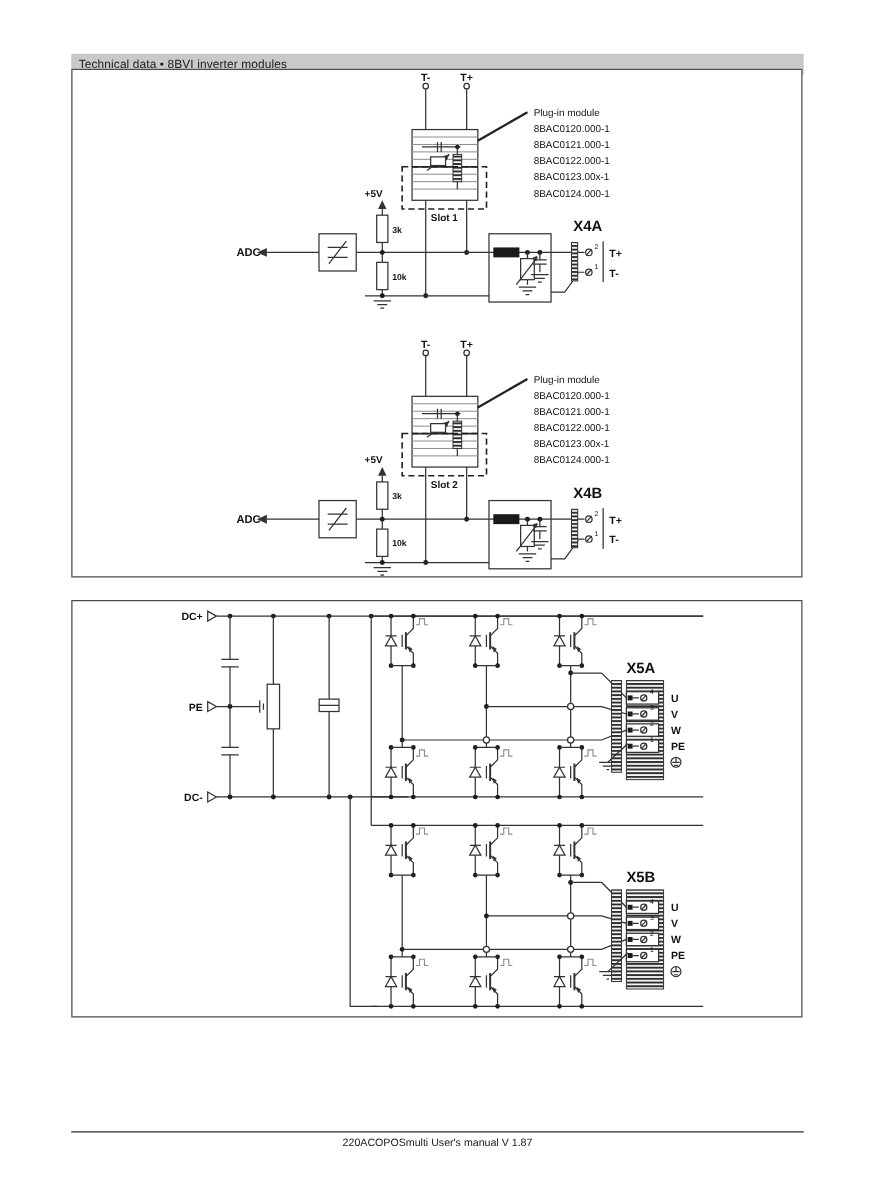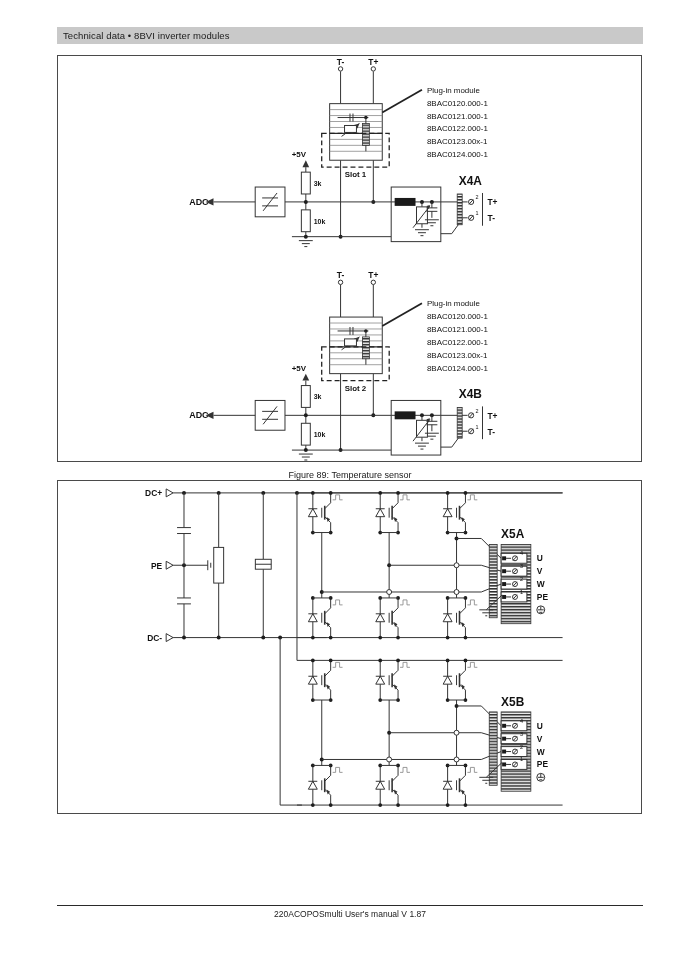--- a/index.html
+++ b/index.html
@@ -1,18 +1,18 @@
 <!DOCTYPE html>
 <html><head>
 <meta charset="utf-8">
 <style>
   html,body{margin:0;padding:0;background:#fff;}
   .page{position:relative;width:700px;height:960px;background:#ffffff;overflow:hidden;
         font-family:"Liberation Sans",sans-serif;color:#111;}
-  .hdrbar{position:absolute;left:57px;top:27px;width:586px;height:17px;background:#c9c9c9;
+  .hdrbar{position:absolute;left:57px;top:43px;width:586px;height:17px;background:#c9c9c9;
           display:flex;align-items:center;}
   .hdrbar span{font-size:9.5px;color:#1a1a1a;padding-left:6px;letter-spacing:.1px;}
   .figbox{position:absolute;left:57px;background:#fff;border:1.5px solid #4a4a4a;}
   #fig89{top:55px;width:583px;height:405px;}
   #fig90{top:480px;width:583px;height:332px;text-align:right;}
   .caption{position:absolute;left:57px;width:586px;text-align:center;font-size:9px;color:#1a1a1a;}
   #cap89{top:470px;}
   #cap90{top:828px;}
   .footer{position:absolute;left:57px;top:905px;width:586px;border-top:1.5px solid #2a2a2a;
           display:flex;justify-content:center;font-size:8.5px;color:#1a1a1a;padding-top:3px;}
@@ -151,21 +151,20 @@
       <text class="t7b" x="257" y="169">10k</text>
       <text class="t9b" x="151" y="150" text-anchor="end">ADC</text>
       <text class="t12b" x="403" y="130">X4B</text>
       <text class="t55" x="420" y="144.5">2</text>
       <text class="t55" x="420" y="160.5">1</text>
       <text class="t85b" x="432" y="150.5">T+</text>
       <text class="t85b" x="432" y="166.5">T-</text>
     </g>
   </svg>
   </div>
-  <div class="caption" id="cap89">Figure 89: Temperature sensor</div>
 
   <div class="figbox" id="fig90">
   <svg width="583" height="332" viewBox="0 0 586 335">
     <defs>
 
       <g id="cell">
         <line class="ln" x1="-9" y1="-20" x2="-9" y2="20"></line>
         <path class="ln" d="M9,-20 L9,-10 L3,-4 M3,4 L9,10 L9,20"></path>
         <line class="ln" x1="3" y1="-7" x2="3" y2="7" style="stroke-width:1.6"></line>
         <line class="ln" x1="0" y1="-5" x2="0" y2="5"></line>

